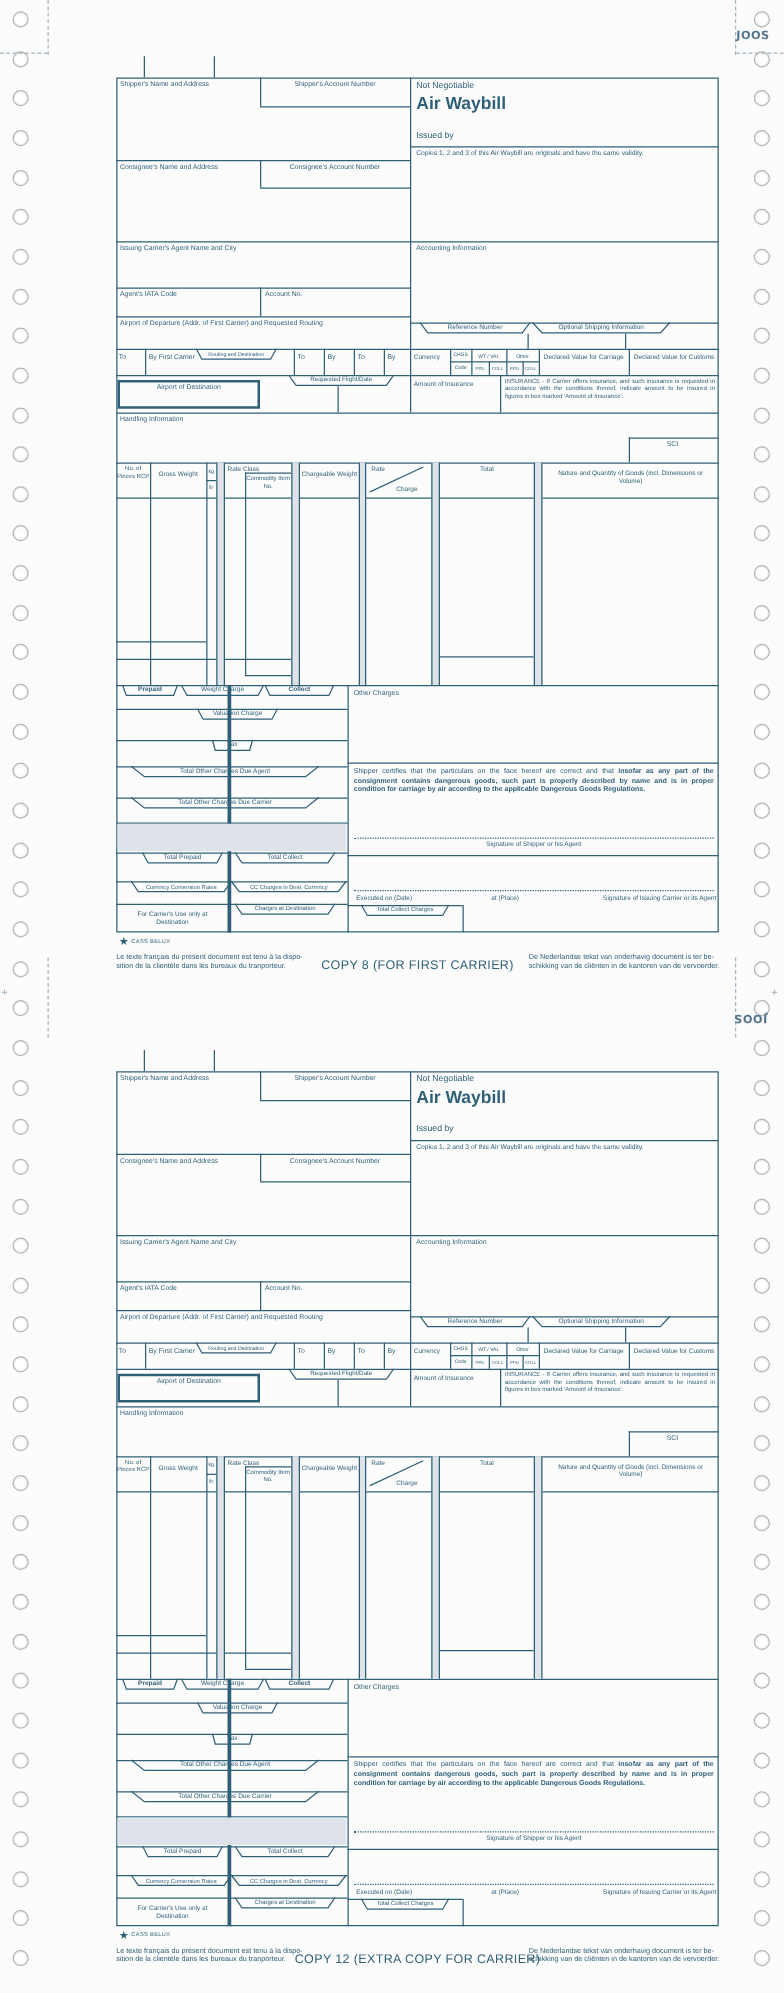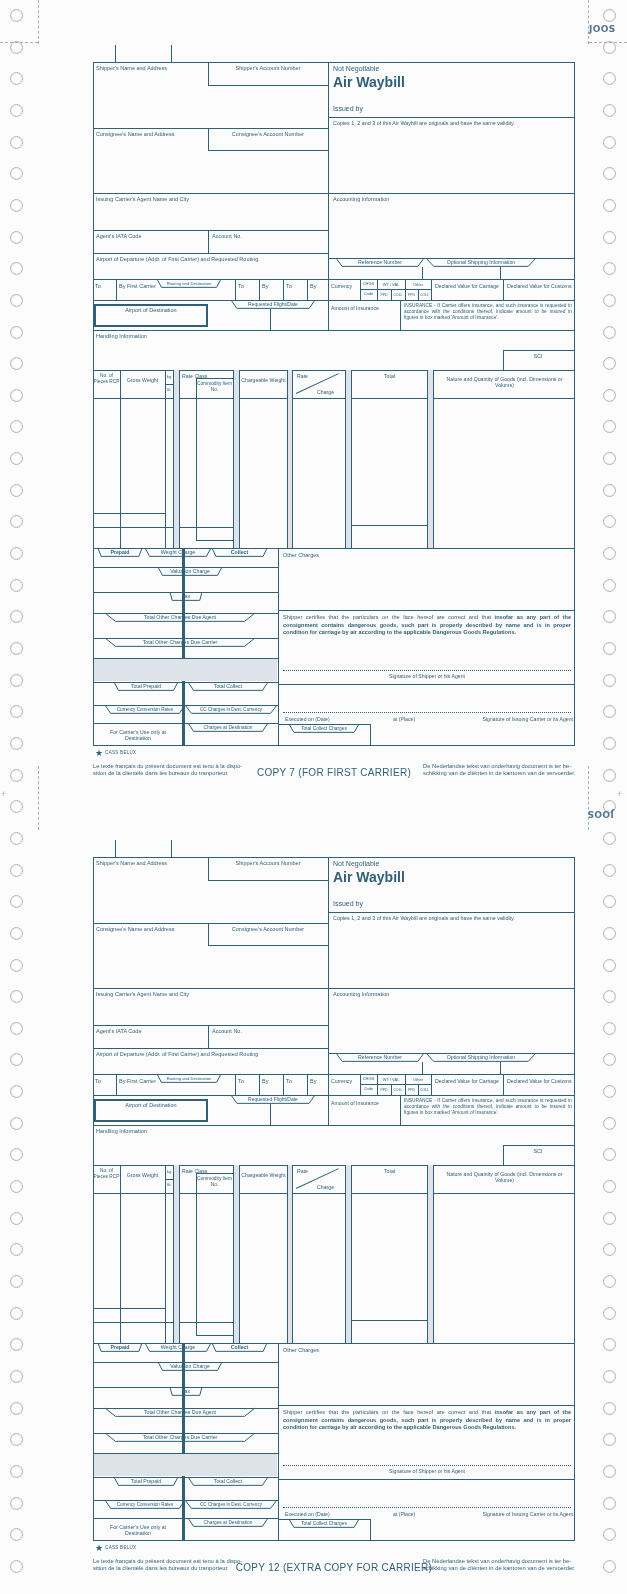--- a/index.html
+++ b/index.html
@@ -342,21 +342,21 @@
     <div class="dl" style="left:190px;top:608px;width:288px"></div>
     <div class="lab c" style="left:190px;top:611px;width:288px;font-size:5.2px">Signature of Shipper or his Agent</div>
     <div class="dl" style="left:190px;top:650px;width:288px"></div>
     <div class="lab" style="left:192px;top:654px;font-size:5.2px">Executed on (Date)</div>
     <div class="lab" style="left:300px;top:654px;font-size:5.2px">at (Place)</div>
     <div class="lab" style="left:334px;top:654px;width:146px;text-align:right;font-size:5.2px">Signature of Issuing Carrier or its Agent</div>
 
     <div class="cass"><span>★</span><span class="nm">CASS BELUX</span></div>
     <div class="ftxt" style="left:0;top:701px">Le texte français du présent document est tenu à la dispo-</div>
     <div class="ftxt" style="left:0;top:708px">sition de la clientèle dans les bureaux du tranporteur.</div>
-    <div class="copylab">COPY 7 (FOR FIRST CARRIER)</div>
+    <div class="copylab">COPY 8 (FOR FIRST CARRIER)</div>
     <div class="ftxt" style="left:330px;top:701px">De Nederlandse tekst van onderhavig document is ter be-</div>
     <div class="ftxt" style="left:330px;top:708px">schikking van de cliënten in de kantoren van de vervoerder.</div>
   </div>
 </div>
 </div>
 
 <div class="sheet" style="top:795px;height:799px">
   <div class="joos" style="left:587px;top:14px;transform:rotate(180deg)">JOOS</div>
   <div class="form-slot">
   <div class="formwrap">

